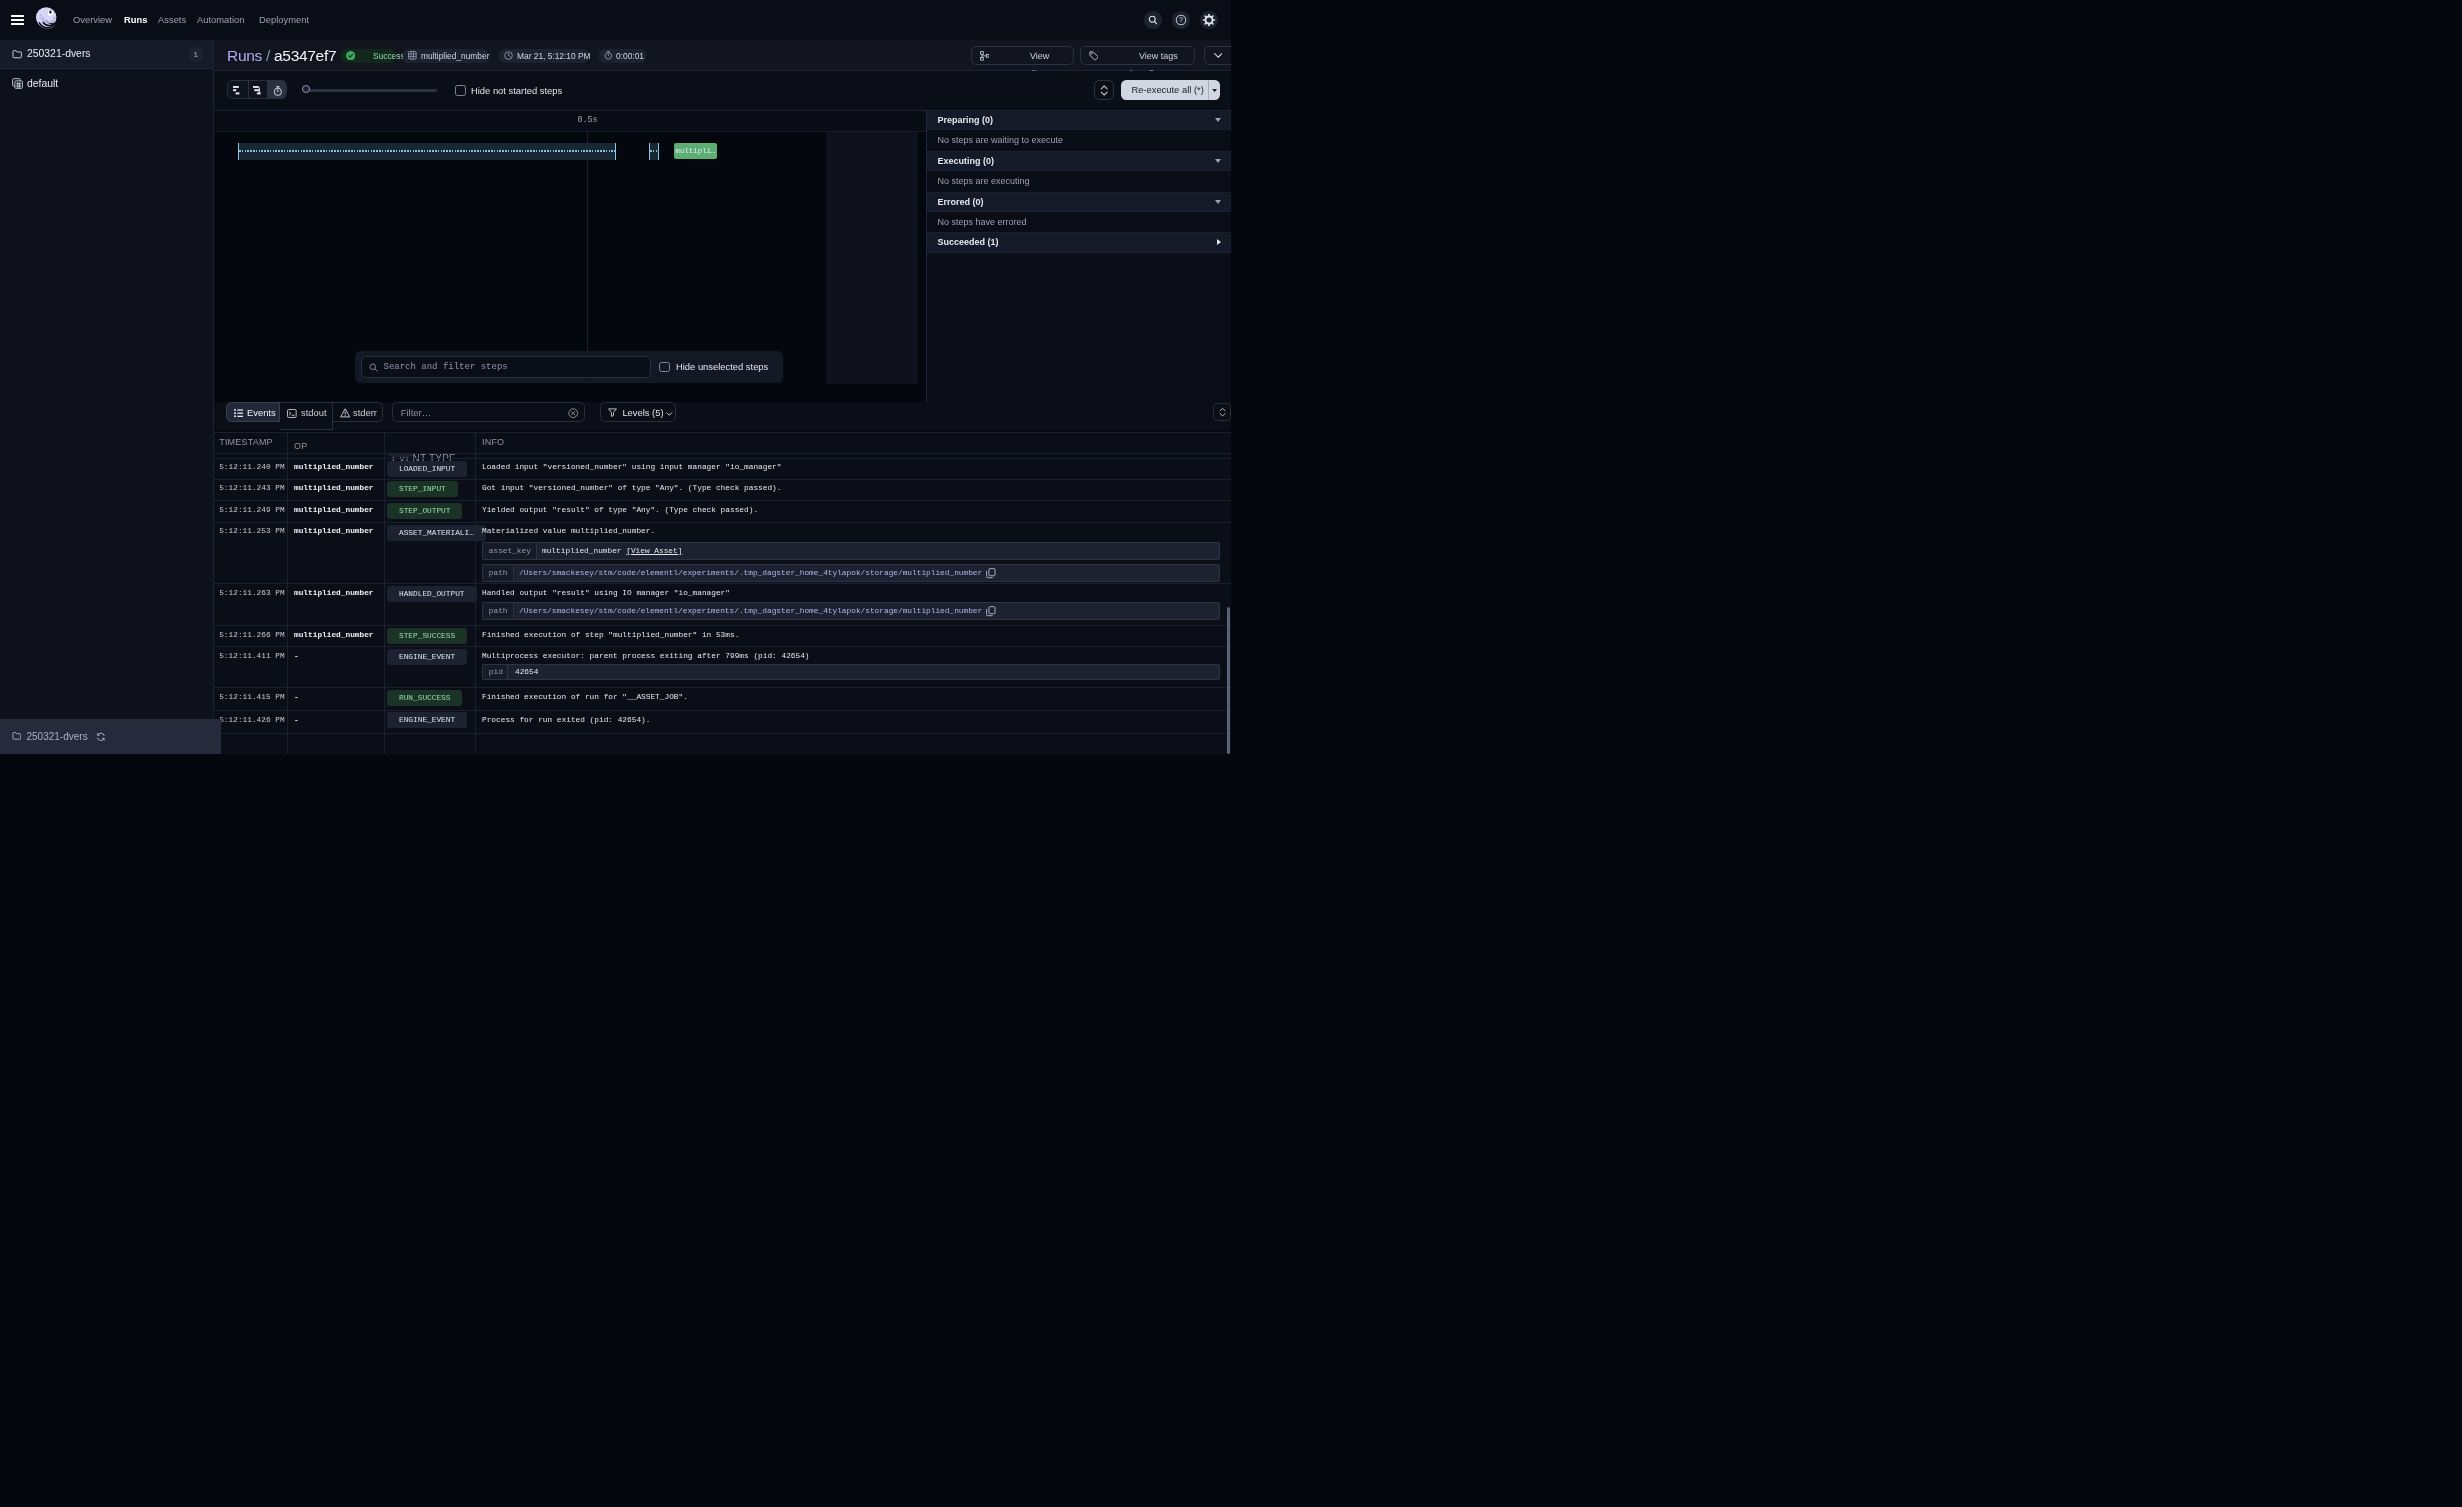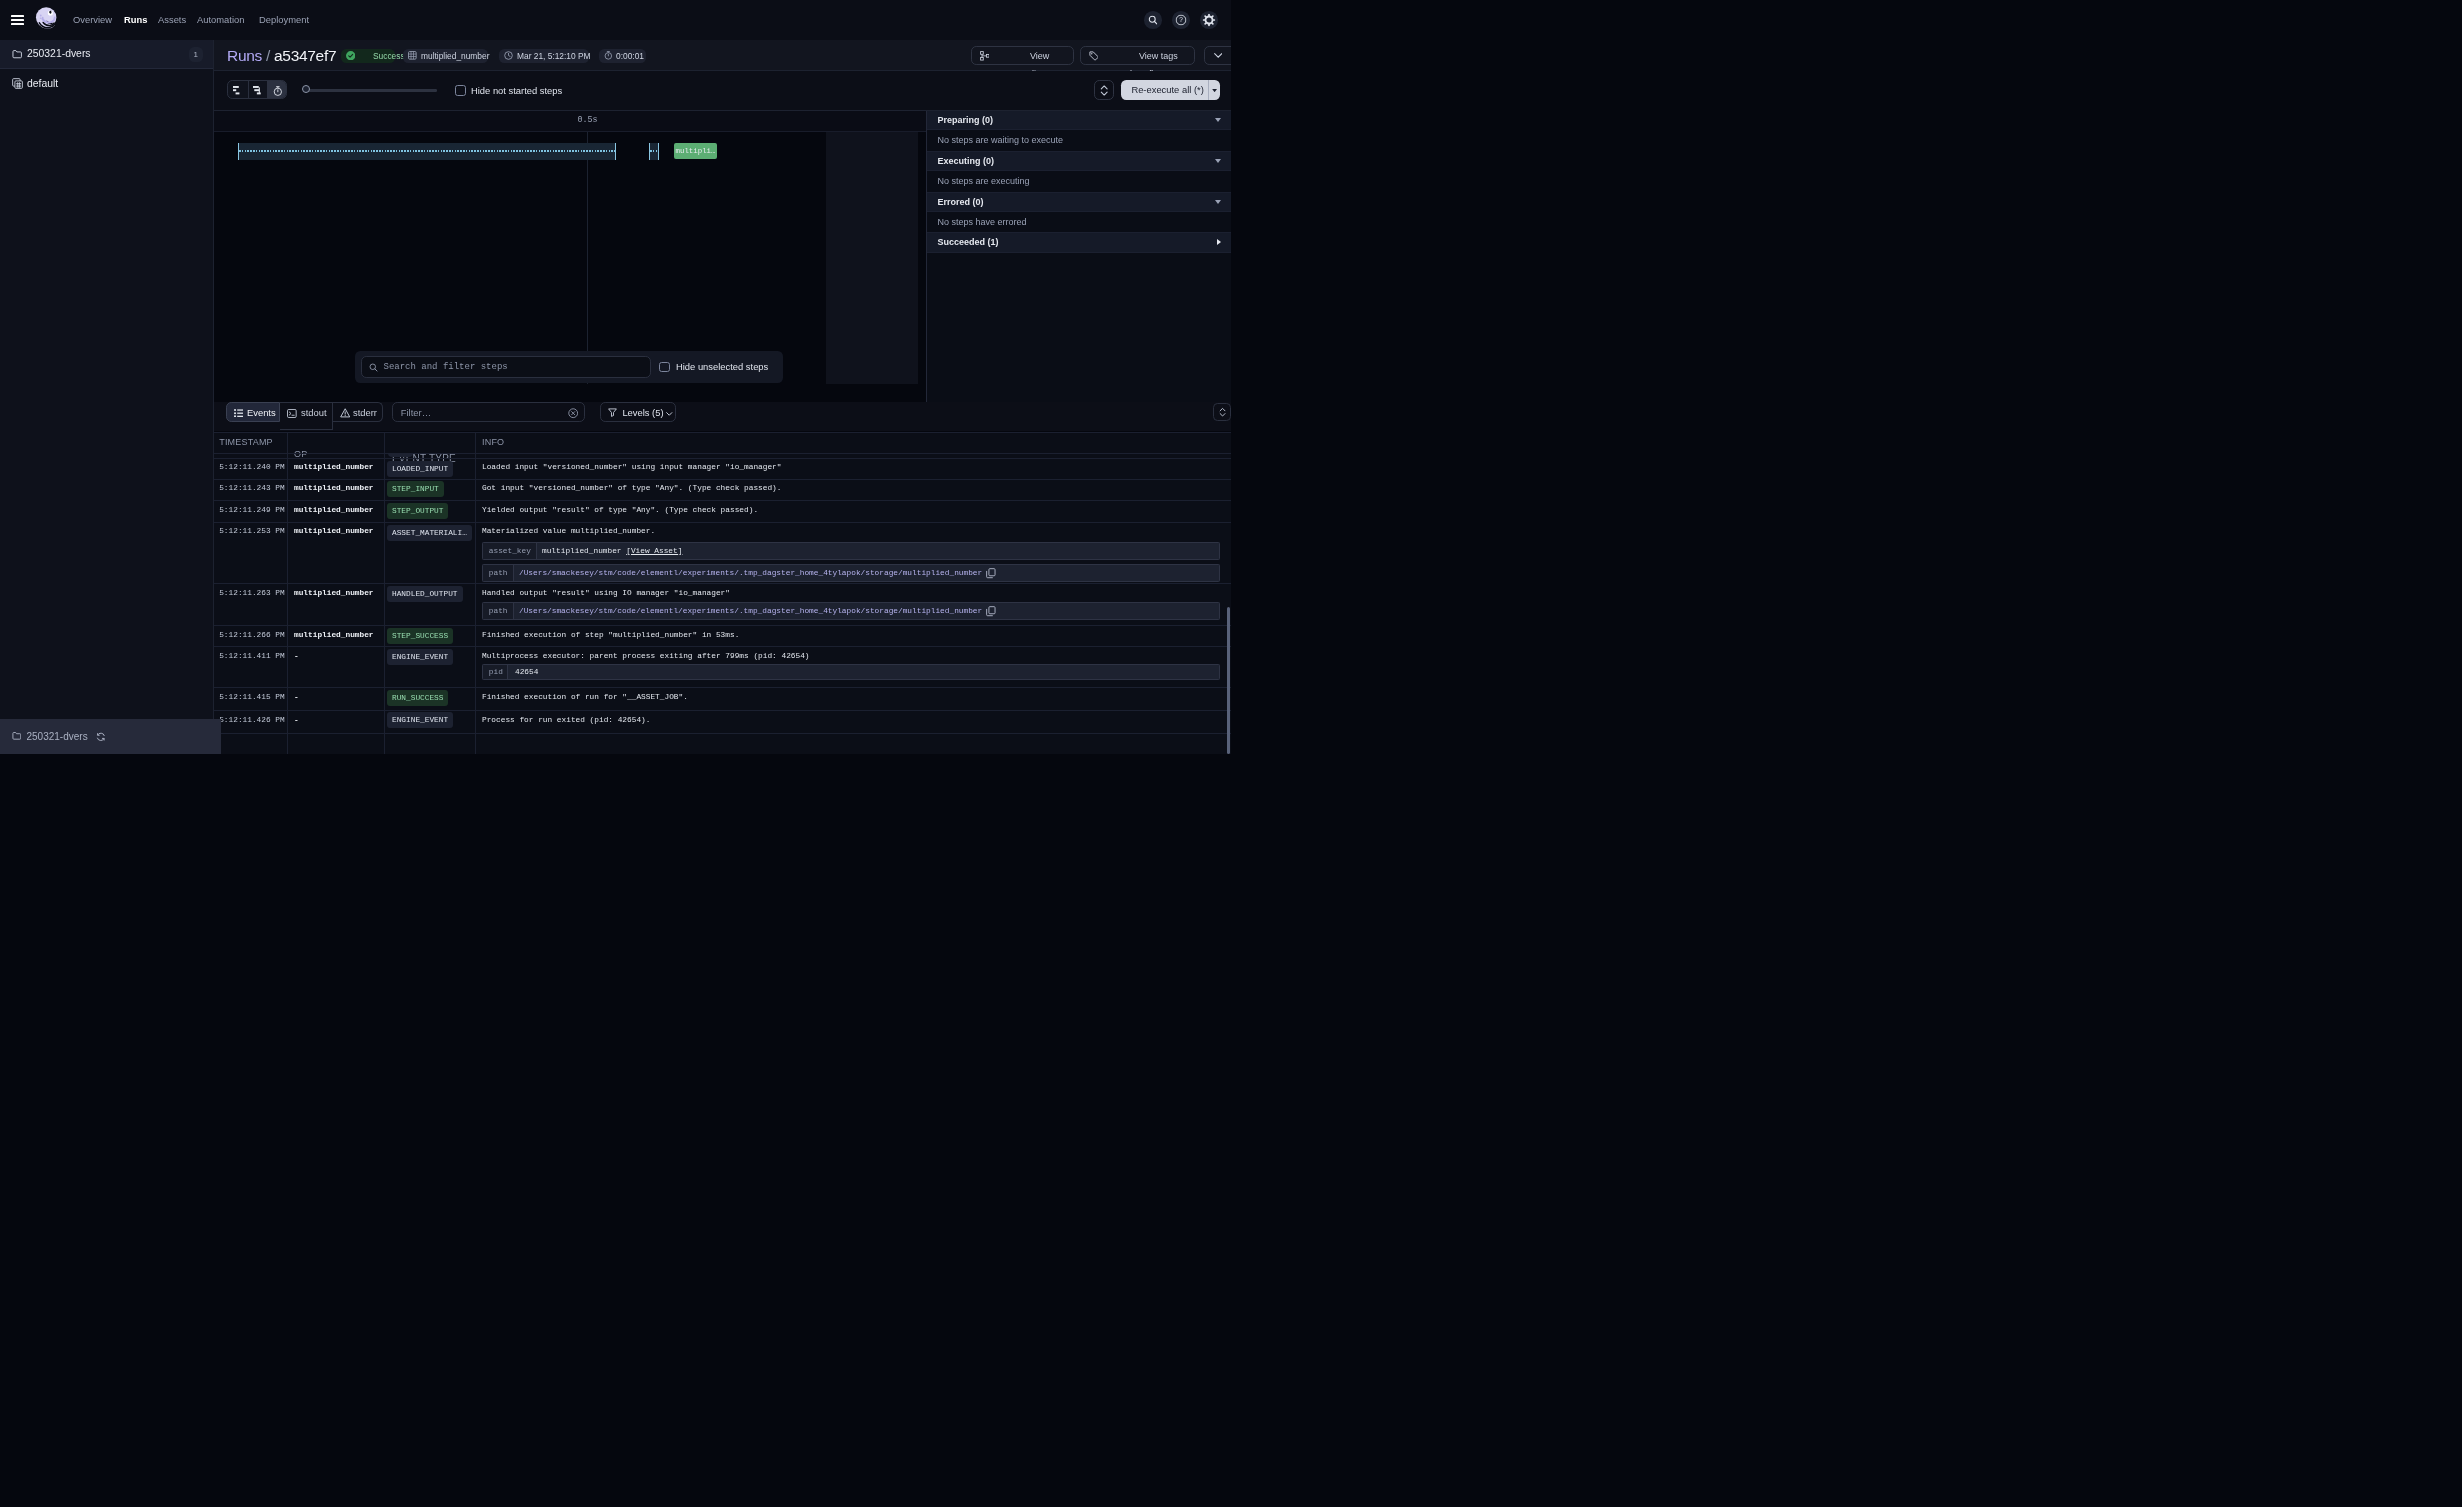--- a/index.html
+++ b/index.html
@@ -48,21 +48,21 @@
 
 
 #tabs { position:absolute; left:214px; top:402px; width:1018px; height:29px; background:#0c0e17; }
 
 
 #table { position:absolute; left:214px; top:432px; width:1018px; height:322px; background:#0b0e17; }
 .vline { position:absolute; top:0; width:0.6px; height:322px; background:#1b2030; }
 .hline { position:absolute; left:0; width:1018px; height:0.6px; background:#1b2030; }
 .ts { position:absolute; left:5.2px; font-family:"Liberation Mono",monospace; font-size:7.8px; color:#c3cad8; }
 .op { position:absolute; left:80px; font-family:"Liberation Mono",monospace; font-size:7.8px; font-weight:bold; color:#eef1f6; }
-.evpill { position:absolute; left:173px; height:16px; line-height:16px; border-radius:3px; background:#1d2231; color:#dde2ec; font-family:"Liberation Mono",monospace; font-size:7.8px; padding:0 5px; white-space:nowrap; }
+.evpill { position:absolute; left:173px; height:16px; line-height:16px; border-radius:3px; background:#1d2231; color:#dde2ec; font-family:"Liberation Mono",monospace; font-size:7.8px; padding:0 12px; white-space:nowrap; }
 .evpill.green { background:#1b3326; color:#9adfb2; }
 .info { position:absolute; left:268px; font-family:"Liberation Mono",monospace; font-size:7.8px; color:#e3e7ee; }
 .mtable { position:absolute; left:268px; width:738px; background:#1d2230; border:0.6px solid #2e3344; border-radius:1.3px; }
 .mlabel { position:absolute; left:0; top:0; bottom:0; background:#171b27; border-right:0.6px solid #2e3344; color:#969eb2; font-family:"Liberation Mono",monospace; font-size:7.8px; }
 .mval { font-family:"Liberation Mono",monospace; font-size:7.8px; color:#e3e7ee; }
 .link { color:#b6b3ee; }
 </style>
 </head>
 <body>
 <div id="root">
@@ -326,21 +326,21 @@
           <path d="M2 11 L6.5 15.5 L11 11" fill="none" stroke="#c3cad8" stroke-width="1.7" stroke-linecap="round" stroke-linejoin="round"></path>
         </svg>
     </div>
   </div>
   <div id="table">
     <div class="hline" style="top:0px"></div>
     <div class="vline" style="left:73px"></div>
     <div class="vline" style="left:170px"></div>
     <div class="vline" style="left:261px"></div>
     <div class="abs" style="left:5.2px;top:0;line-height:21px;font-size:9px;color:#8d95a8;letter-spacing:0.2px">TIMESTAMP</div>
-    <div class="abs" style="left:80px;top:12px;line-height:21px;font-size:9px;color:#8d95a8;letter-spacing:0.2px">OP</div>
+    <div class="abs" style="left:80px;top:4px;line-height:21px;font-size:9px;color:#8d95a8;letter-spacing:0.2px">OP</div>
     <div class="abs" style="left:178px;top:16px;line-height:21px;font-size:10px;color:#8d95a8;letter-spacing:0.2px">EVENT TYPE</div>
     <div class="abs" style="left:268px;top:0;line-height:21px;font-size:9px;color:#8d95a8;letter-spacing:0.2px">INFO</div>
     <div class="hline" style="top:21px"></div>
     <div class="abs" style="left:174px;top:21px;width:24.6px;height:3.9px;border-radius:0 0 5.2px 5.2px;background:#1d2231"></div>
     <div class="hline" style="top:26px"></div>
 
     <div class="ts" style="top:31px">5:12:11.240 PM</div>
     <div class="op" style="top:31px">multiplied_number</div>
     <div class="evpill" style="top:28.5px">LOADED_INPUT</div>
     <div class="info" style="top:31px">Loaded input "versioned_number" using input manager "io_manager"</div>

